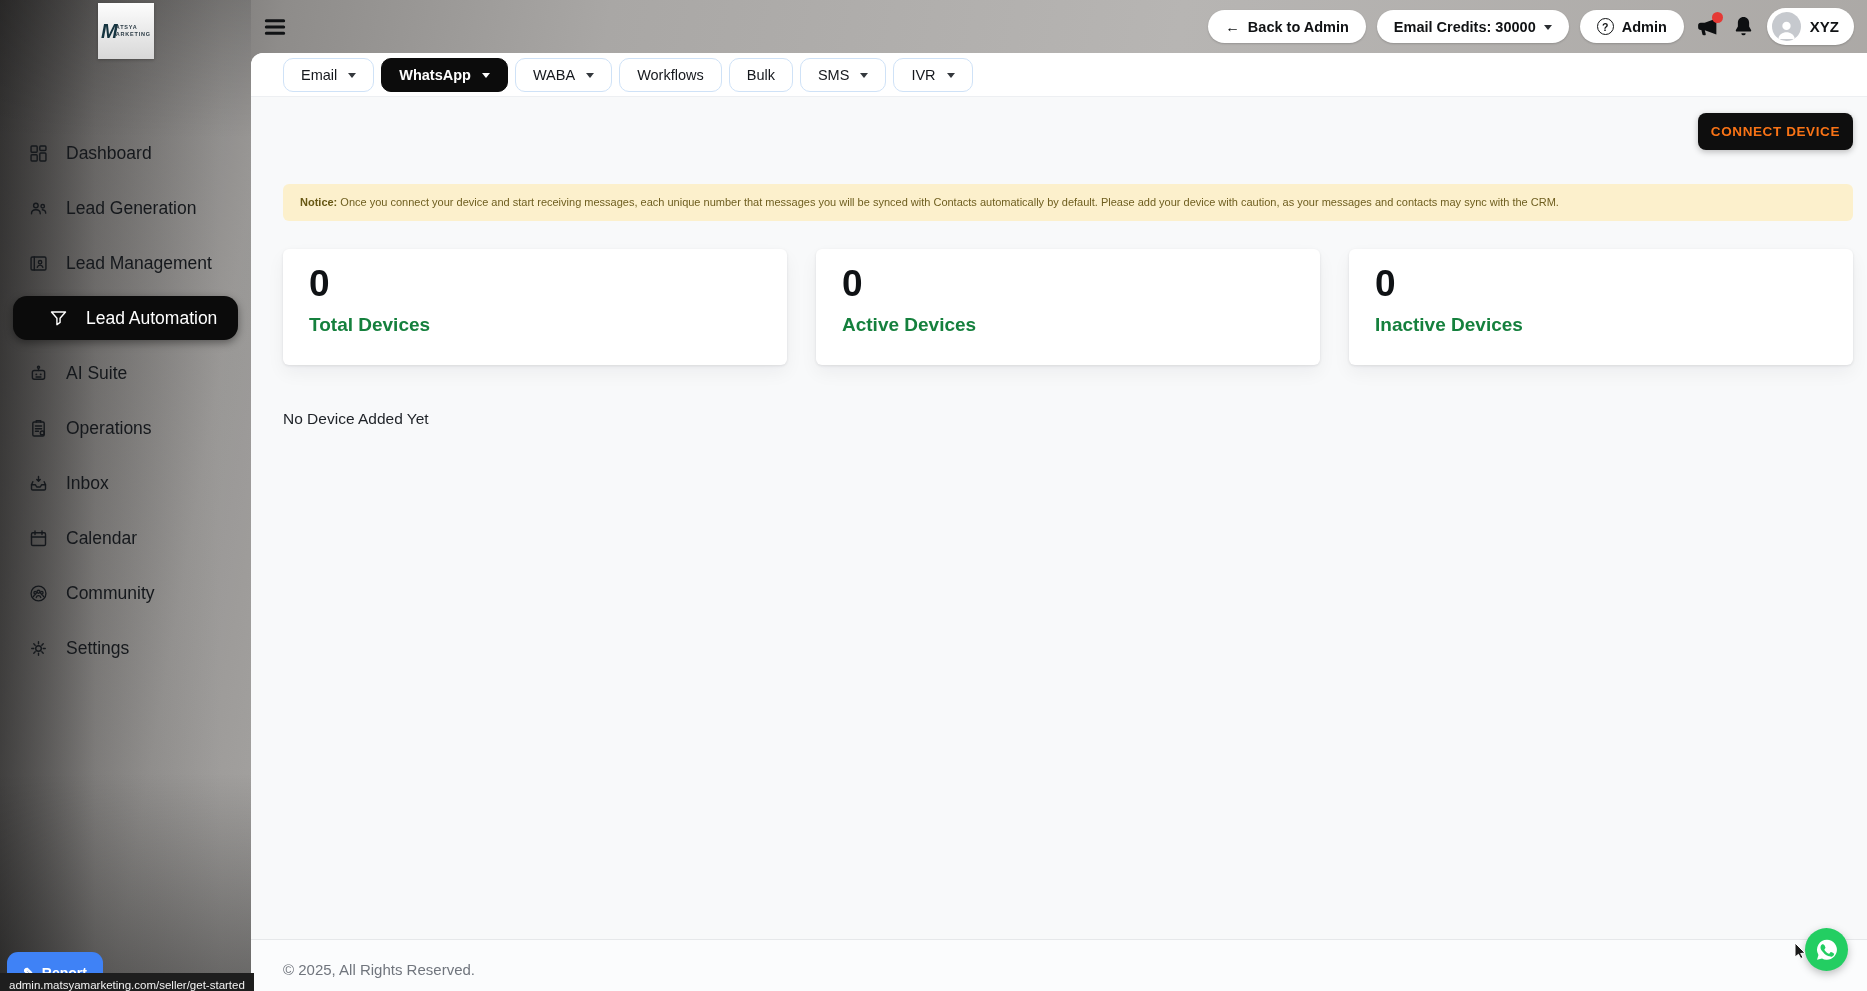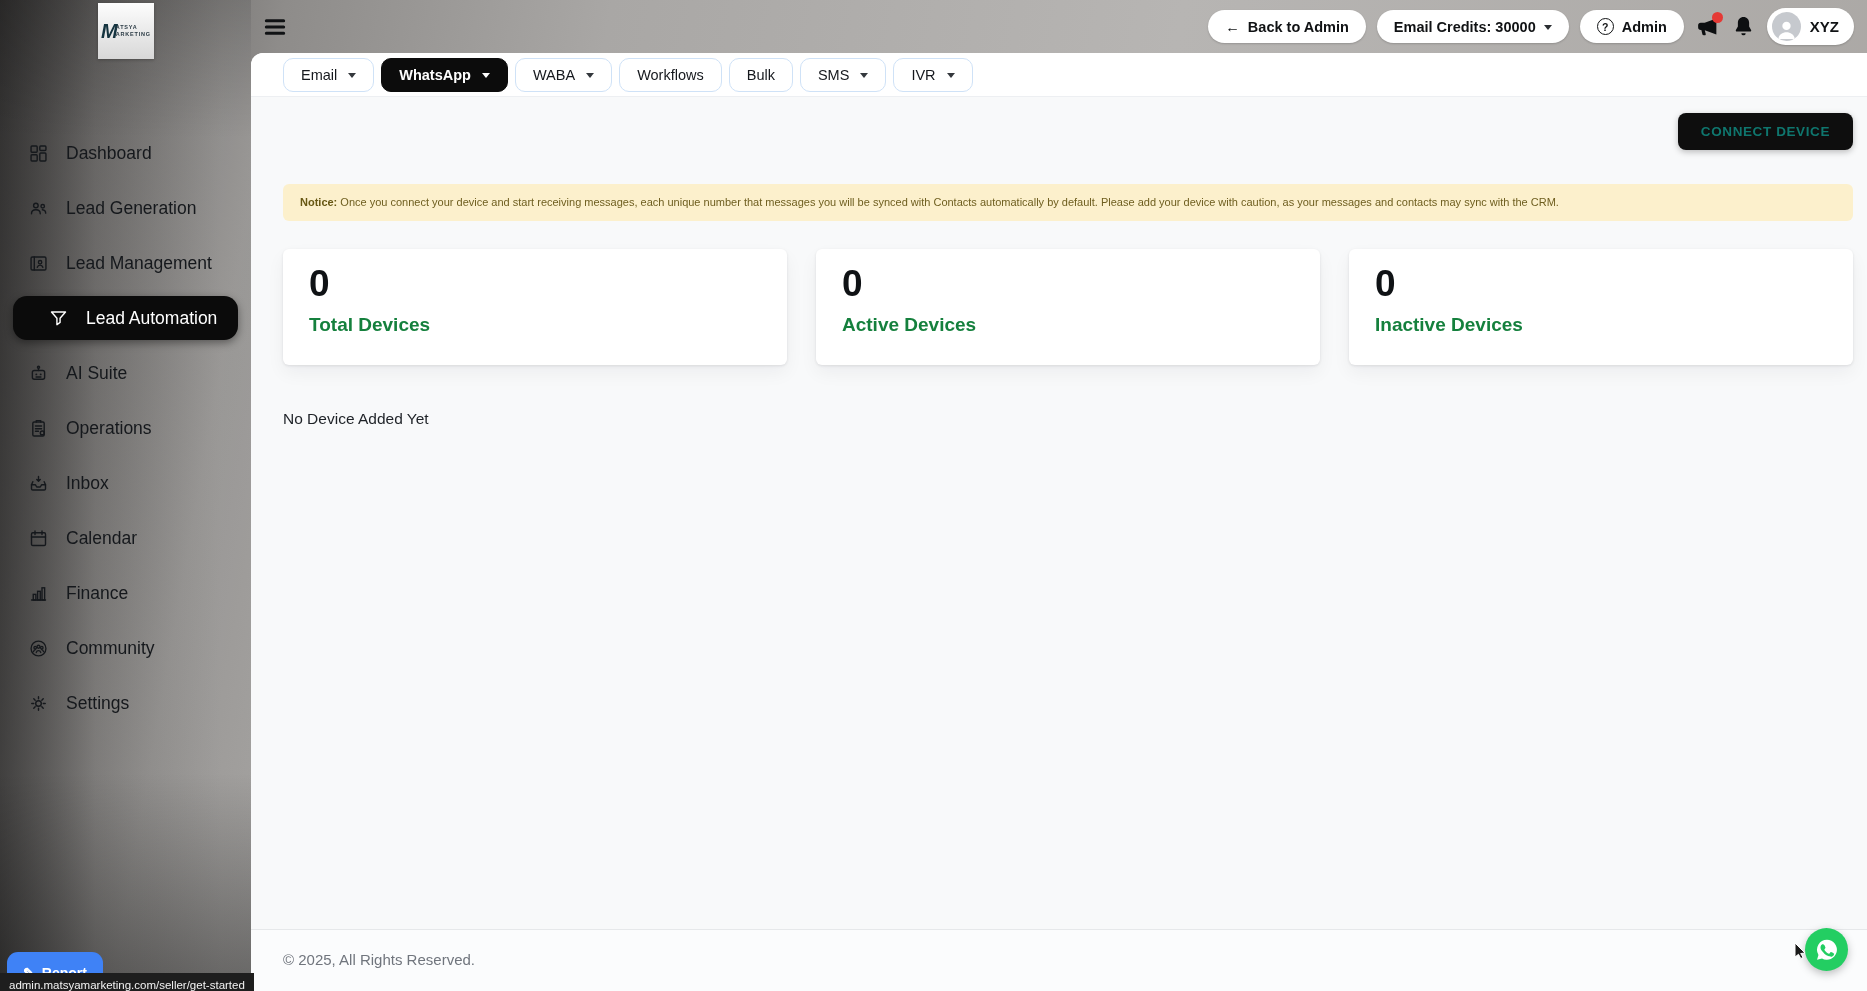--- a/index.html
+++ b/index.html
@@ -111,43 +111,43 @@
     background:#fff; color:#15181d; font-family:inherit; font-size:14.5px; font-weight:500;
     display:flex; align-items:center; gap:11px; cursor:pointer; white-space:nowrap;
   }
   .tab .caret-down { border-top-color:#34383d; }
   .tab.active { background:#0c0c0c; border-color:#0c0c0c; color:#fff; font-weight:600; }
   .tab.active .caret-down { border-top-color:#fff; }
 
   .panel { flex:1; padding:0 14px 0 32px; display:flex; flex-direction:column; overflow:hidden; }
   .connect-row { margin-top:16px; display:flex; justify-content:flex-end; }
   .connect-btn {
-    background:#0e0e0e; color:#0f766e; border:none; border-radius:8px; height:37px;
-    padding:0 23px; font-family:inherit; font-size:13.5px; font-weight:700;
+    background:#0e0e0e; color:#f97316; border:none; border-radius:8px; height:37px;
+    padding:0 13px; font-family:inherit; font-size:13.5px; font-weight:700;
     letter-spacing:.6px; cursor:pointer; box-shadow:0 2px 6px rgba(0,0,0,.25);
   }
   .notice {
     margin-top:34px; background:#fcf0cc; border-radius:6px;
     padding:10px 17px; font-size:11px; line-height:1.5; color:#6e5e1f;
   }
   .notice b { font-weight:700; color:#675713; }
 
   .cards { margin-top:28px; display:flex; gap:29px; }
   .card {
     flex:1; height:116px; background:#fff; border-radius:6px;
     box-shadow:0 1px 3px rgba(15,20,30,.10), 0 8px 18px rgba(15,20,30,.05);
     padding:15px 26px;
   }
   .card-value { font-size:37px; font-weight:800; color:#0f1215; line-height:1.1; }
   .card-label { margin-top:10px; font-size:19px; font-weight:700; color:#15803d; }
 
   .empty-state { margin-top:45px; font-size:15.5px; color:#1e2227; }
 
   .footer {
-    margin-top:auto; flex:none; height:62px; background:#fbfcfd;
+    margin-top:auto; flex:none; height:52px; background:#fbfcfd;
     border-top:1px solid #e6e8ea; padding:21px 32px 0;
     color:#70757d; font-size:15px;
   }
 
   
   .statusbar {
     position:absolute; left:0; top:973px; height:18px; z-index:6;
     background:#1e1e1e; color:#f2f2f2; font-size:11.5px;
     display:inline-flex; align-items:flex-end; padding:0 9px; white-space:nowrap;
   }
@@ -237,29 +237,20 @@
           <path d="M12 4v5.2M10 7.4l2 2 2-2"></path>
         </svg>
         <span>Inbox</span>
       </div>
       <div class="nav-item">
         <svg viewBox="0 0 24 24" fill="none" stroke="currentColor" stroke-width="1.6" stroke-linecap="round">
           <rect x="4" y="5.5" width="16" height="14.5" rx="1.5"></rect>
             <path d="M8 3.5v4M16 3.5v4M4 10.2h16"></path>
         </svg>
         <span>Calendar</span>
-      </div>
-      <div class="nav-item">
-        <svg viewBox="0 0 24 24" fill="none" stroke="currentColor" stroke-width="1.6" stroke-linecap="round">
-          <path d="M4 19.5h16"></path>
-            <rect x="6" y="13" width="3" height="6.5"></rect>
-          <rect x="11" y="9.5" width="3" height="10"></rect>
-            <rect x="16" y="5.5" width="3" height="14"></rect>
-        </svg>
-        <span>Finance</span>
       </div>
       <div class="nav-item">
         <svg viewBox="0 0 24 24" fill="none" stroke="currentColor" stroke-width="1.5" stroke-linecap="round">
           <circle cx="12" cy="12" r="8.5"></circle>
             <circle cx="12" cy="10" r="1.7"></circle>
           <circle cx="8.2" cy="11" r="1.4"></circle>
             <circle cx="15.8" cy="11" r="1.4"></circle>
           <path d="M9.4 16.6c.4-1.4 1.4-2.2 2.6-2.2s2.2.8 2.6 2.2M6.3 15.5c.3-1.2 1.1-2 2.1-2.2M17.7 15.5c-.3-1.2-1.1-2-2.1-2.2"></path>
         </svg>
         <span>Community</span>

